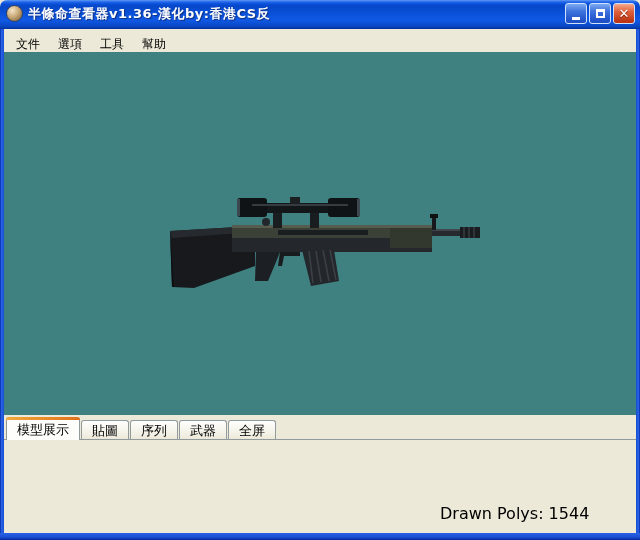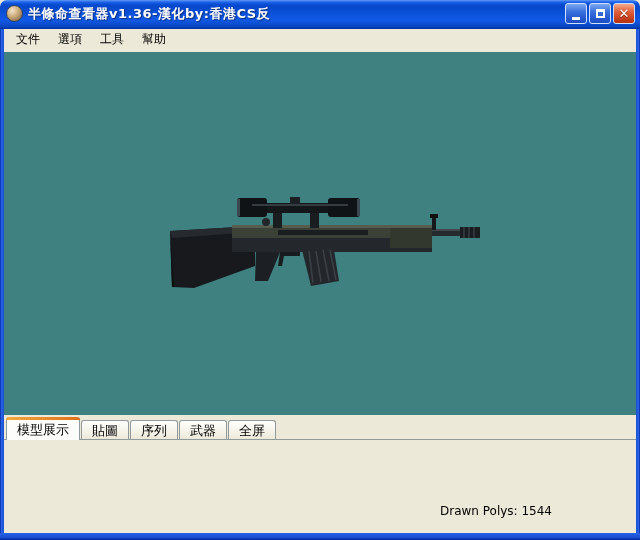--- a/index.html
+++ b/index.html
@@ -42,21 +42,21 @@
   .win-border-left { left:0; }
   .win-border-right { right:0; background:linear-gradient(to left,#03269E 0%,#2862E8 35%,#1A4FD0 100%); }
   .win-border-bottom {
     position:absolute; left:0; right:0; bottom:0; height:7px;
     background:linear-gradient(to bottom,#2862E8 0%,#1A4FD0 60%,#03269E 100%);
   }
 
   
   .menubar {
     position:absolute; top:29px; left:4px; right:4px; height:31px;
-    background:#ECE9D8; display:flex; align-items:flex-start; padding-left:4px; gap:2px;
+    background:#ECE9D8; display:flex; align-items:center; padding-left:4px; gap:2px;
     border-bottom:1px solid #d8d5c4;
   }
   .menu-item { padding:2px 8px; font-size:12px; cursor:default; }
 
   
   .viewport {
     position:absolute; top:52px; left:4px; right:4px; height:363px;
     background:#3F8181; overflow:hidden;
   }
   .rifle-svg { position:absolute; left:156px; top:128px; width:330px; height:120px; }
@@ -141,21 +141,21 @@
     border-left:5px solid rgba(190,60,40,0.6); transform:rotate(35deg); }
   .wm-site {
     position:absolute; right:4px; top:3px; font-size:11px; font-weight:bold; font-style:italic;
     color:rgba(195,70,45,0.8); letter-spacing:1px; text-shadow:1px 1px 0 rgba(255,255,255,0.6);
   }
   .wm-big {
     position:absolute; right:6px; top:18px; font-size:30px; font-weight:bold; font-style:italic;
     color:rgba(150,160,142,0.75); letter-spacing:2px;
     text-shadow:1px 1px 0 rgba(255,255,255,0.7),-1px -1px 0 rgba(90,100,85,0.5);
   }
-  .drawn-polys { position:absolute; left:436px; top:89px; font-size:12px; z-index:5; }
+  .drawn-polys { position:absolute; left:436px; top:89px; font-size:16px; z-index:5; }
 </style>
 </head>
 <body>
 
 <div class="window">
 
   <div class="titlebar">
     <div class="app-icon"></div>
     <div class="title-text">半條命查看器v1.36-漢化by:香港CS反</div>
     <div class="title-buttons">

